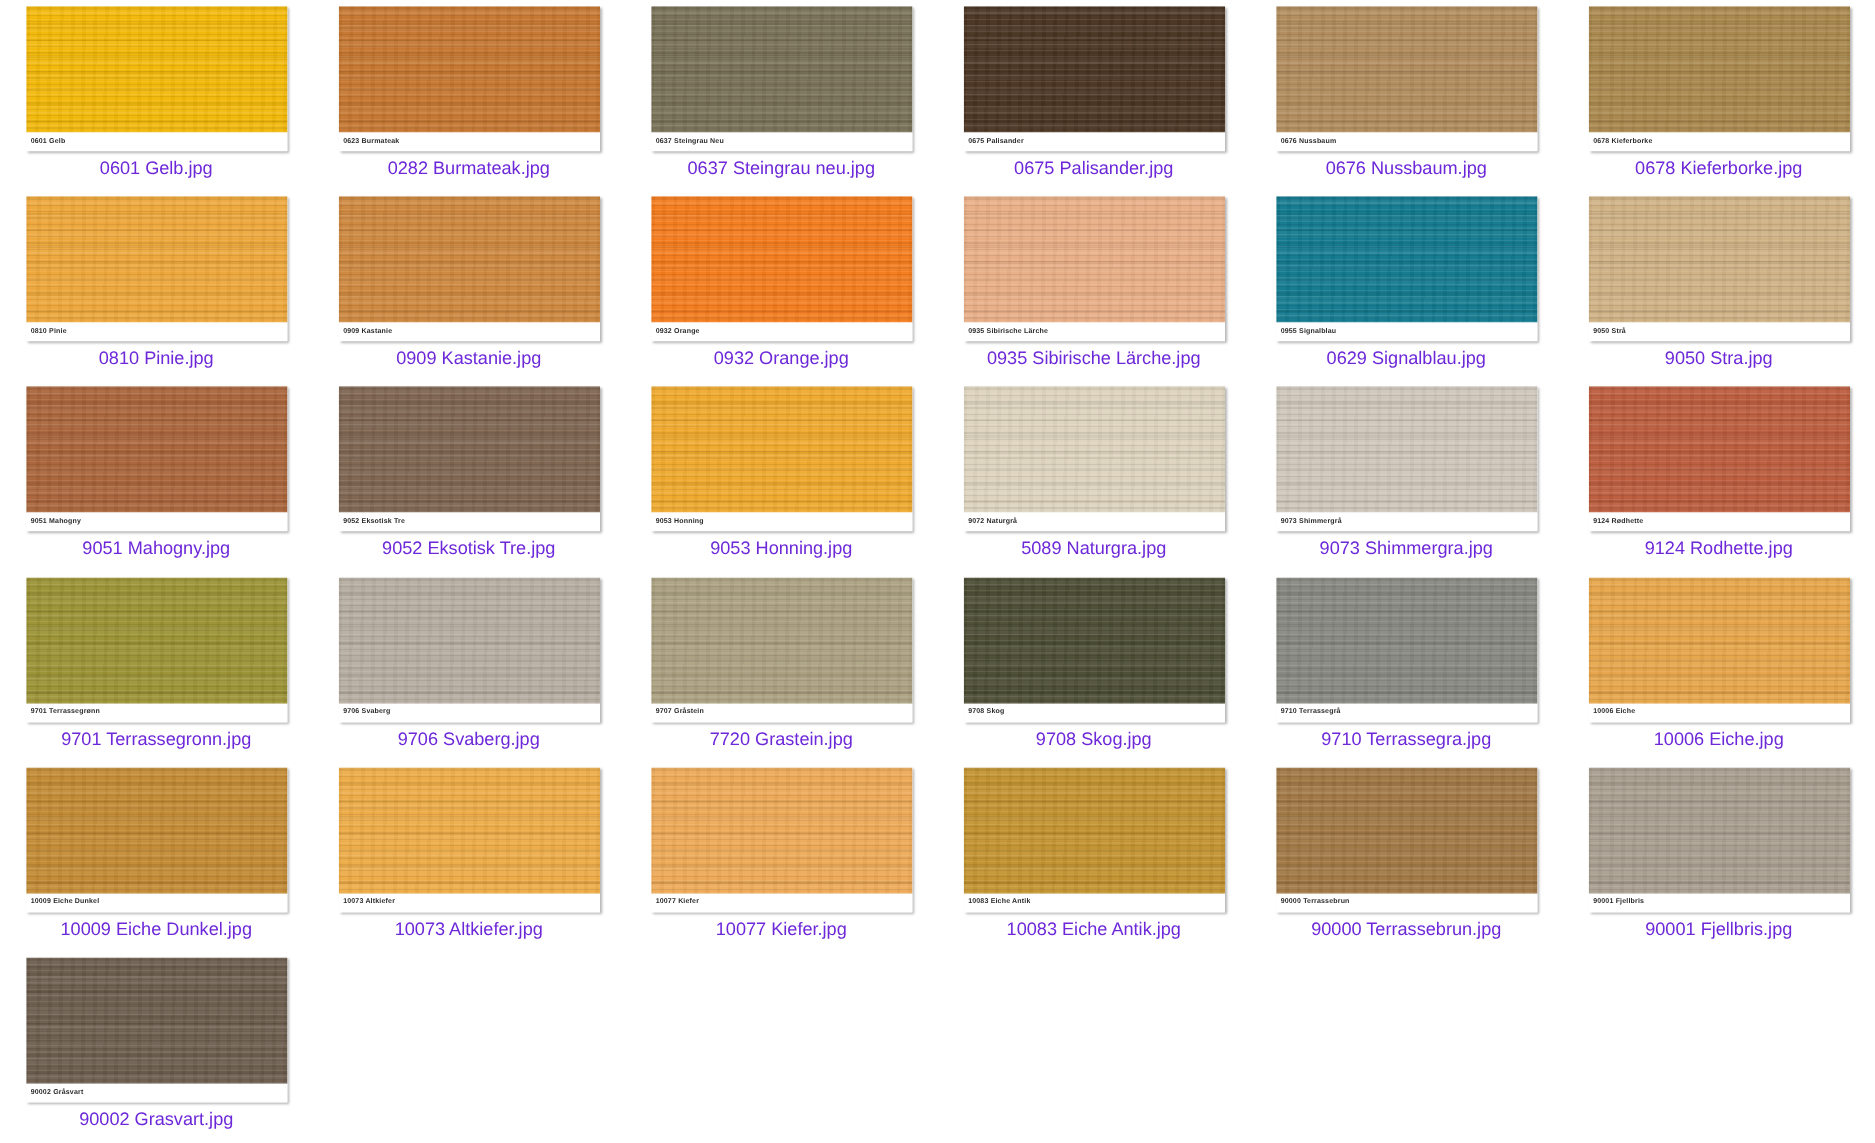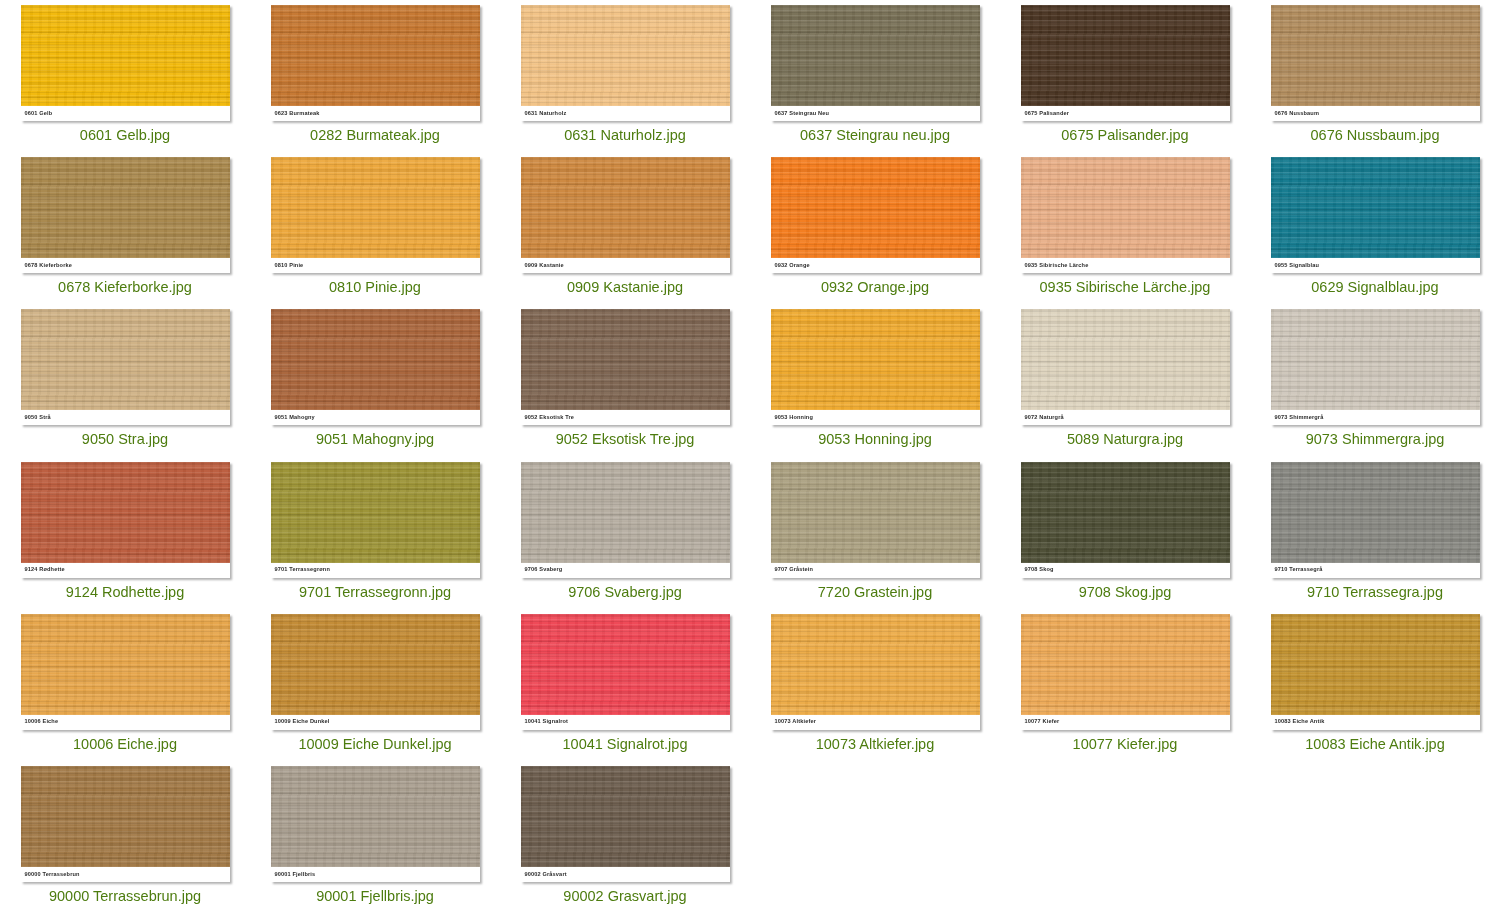--- a/index.html
+++ b/index.html
@@ -100,21 +100,21 @@
     letter-spacing: 0.15px;
     white-space: nowrap;
     line-height: 1;
   }
 
   .caption {
     margin-top: 7px;
     font-family: "Liberation Sans", sans-serif;
     font-size: 14.5px;
     font-weight: 400;
-    color: #4d7c0f;
+    color: #6d28d9;
     text-align: center;
     white-space: nowrap;
     line-height: 1.1;
   }
 </style>
 </head>
 <body>
 
 <div id="gallery">
     <div class="tile">
@@ -130,29 +130,20 @@
       <div class="thumb">
         <div class="swatch" style="background-color: rgb(197, 118, 47);"></div>
         <div class="thumb-strip">
           <div class="thumb-label">0623 Burmateak</div>
         </div>
       </div>
       <div class="caption">0282 Burmateak.jpg</div>
     </div>
     <div class="tile">
       <div class="thumb">
-        <div class="swatch" style="background-color: rgb(242, 194, 133);"></div>
-        <div class="thumb-strip">
-          <div class="thumb-label">0631 Naturholz</div>
-        </div>
-      </div>
-      <div class="caption">0631 Naturholz.jpg</div>
-    </div>
-    <div class="tile">
-      <div class="thumb">
         <div class="swatch" style="background-color: rgb(119, 111, 85);"></div>
         <div class="thumb-strip">
           <div class="thumb-label">0637 Steingrau Neu</div>
         </div>
       </div>
       <div class="caption">0637 Steingrau neu.jpg</div>
     </div>
     <div class="tile">
       <div class="thumb">
         <div class="swatch" style="background-color: rgb(74, 52, 34);"></div>
@@ -346,29 +337,20 @@
       <div class="thumb">
         <div class="swatch" style="background-color: rgb(194, 138, 51);"></div>
         <div class="thumb-strip">
           <div class="thumb-label">10009 Eiche Dunkel</div>
         </div>
       </div>
       <div class="caption">10009 Eiche Dunkel.jpg</div>
     </div>
     <div class="tile">
       <div class="thumb">
-        <div class="swatch" style="background-color: rgb(239, 69, 83);"></div>
-        <div class="thumb-strip">
-          <div class="thumb-label">10041 Signalrot</div>
-        </div>
-      </div>
-      <div class="caption">10041 Signalrot.jpg</div>
-    </div>
-    <div class="tile">
-      <div class="thumb">
         <div class="swatch" style="background-color: rgb(237, 171, 70);"></div>
         <div class="thumb-strip">
           <div class="thumb-label">10073 Altkiefer</div>
         </div>
       </div>
       <div class="caption">10073 Altkiefer.jpg</div>
     </div>
     <div class="tile">
       <div class="thumb">
         <div class="swatch" style="background-color: rgb(237, 169, 86);"></div>

